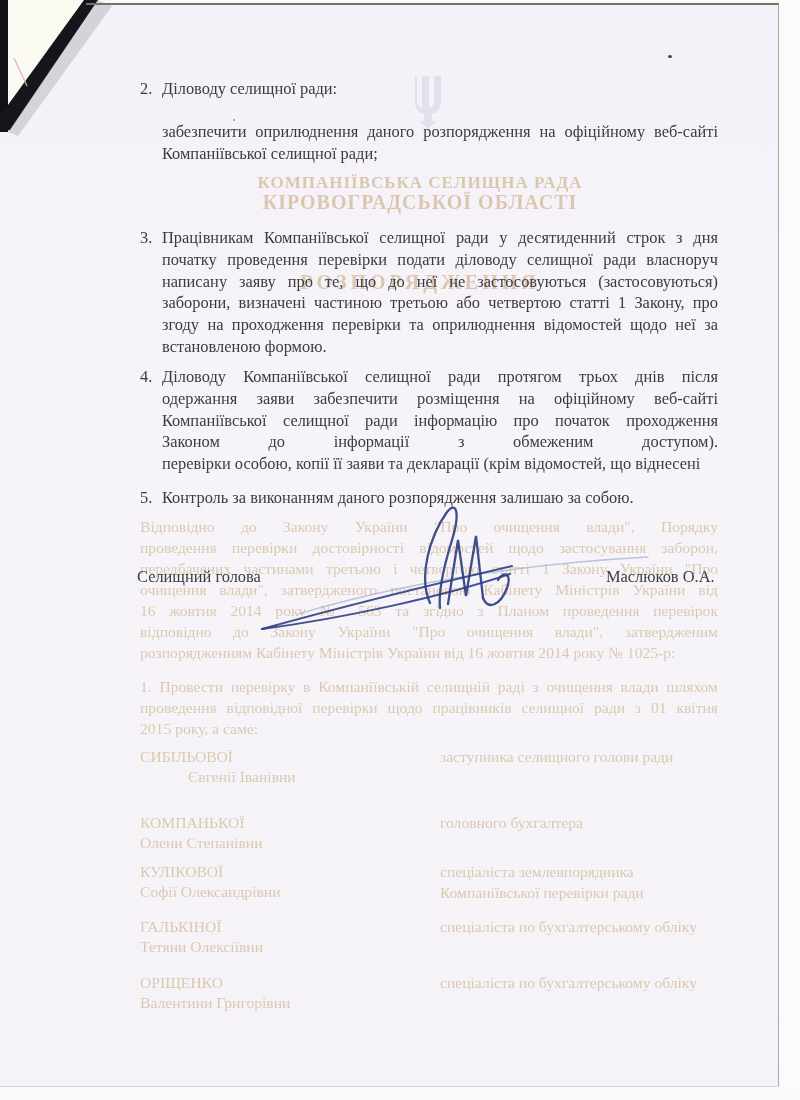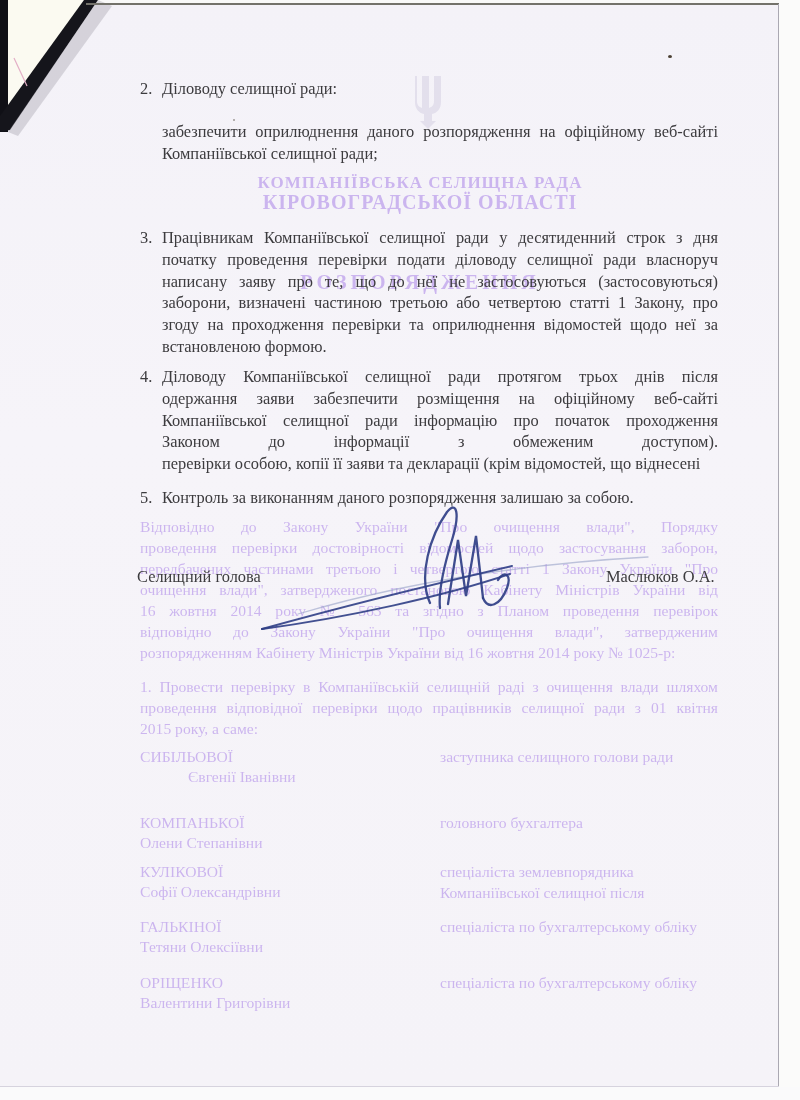--- a/index.html
+++ b/index.html
@@ -8,21 +8,21 @@
   
   .page-paper{position:absolute;left:0;top:4px;width:779px;height:1083px;
               background:linear-gradient(180deg,#f4f2f8 0%,#f6f4f9 40%,#f5f3f8 100%);}
   .bg-right{position:absolute;left:779px;top:0;width:21px;height:1100px;background:#fbfbfa;}
   .bg-bottom{position:absolute;left:0;top:1087px;width:800px;height:13px;background:#fafafb;}
   .top-edge{position:absolute;left:86px;top:3px;width:693px;height:2px;background:#73726a;}
   .right-edge{position:absolute;left:778px;top:4px;width:1px;height:1083px;background:#aaa8b2;}
   .bottom-edge{position:absolute;left:0;top:1086px;width:779px;height:1px;background:#d6d3de;}
   .speck{position:absolute;border-radius:50%;background:#4a4033;}
   
-  .ghost{position:absolute;left:0;top:0;width:800px;height:1100px;color:#6d28d9;
+  .ghost{position:absolute;left:0;top:0;width:800px;height:1100px;color:#a16207;
          opacity:.30;filter:blur(0.45px);font-size:15.6px;line-height:21px;border-radius:28px;}
   .g-center{position:absolute;left:120px;width:600px;text-align:center;font-weight:bold;}
   .g-block{position:absolute;left:140px;width:578px;}
   .g-pos-col{position:absolute;left:440px;width:300px;}
   .g-name-col{position:absolute;left:140px;width:280px;}
   
   .content{position:absolute;left:0;top:0;width:800px;height:1100px;color:#3c3b3e;
            font-size:16.4px;line-height:21.8px;}
   .item{position:absolute;left:140px;width:578px;padding-left:22px;box-sizing:border-box;}
   .item .num{position:absolute;left:0;top:0;}
@@ -77,21 +77,21 @@
       <div class="g-name-col" style="top:832px;">Олени Степанівни</div>
       <div class="g-pos-col" style="top:812px;">
           <div class="jline">головного бухгалтера</div>
         </div>
     </div>
     <div>
       <div class="g-name-col" style="top:861px;">КУЛІКОВОЇ</div>
       <div class="g-name-col" style="top:881px;">Софії Олександрівни</div>
       <div class="g-pos-col" style="top:861px;">
           <div class="jline">спеціаліста землевпорядника</div>
-          <div class="jline">Компаніївської селищної після</div>
+          <div class="jline">Компаніївської перевірки ради</div>
         </div>
     </div>
     <div>
       <div class="g-name-col" style="top:916px;">ГАЛЬКІНОЇ</div>
       <div class="g-name-col" style="top:936px;">Тетяни Олексіївни</div>
       <div class="g-pos-col" style="top:916px;">
           <div class="jline">спеціаліста по бухгалтерському обліку</div>
         </div>
     </div>
     <div>

